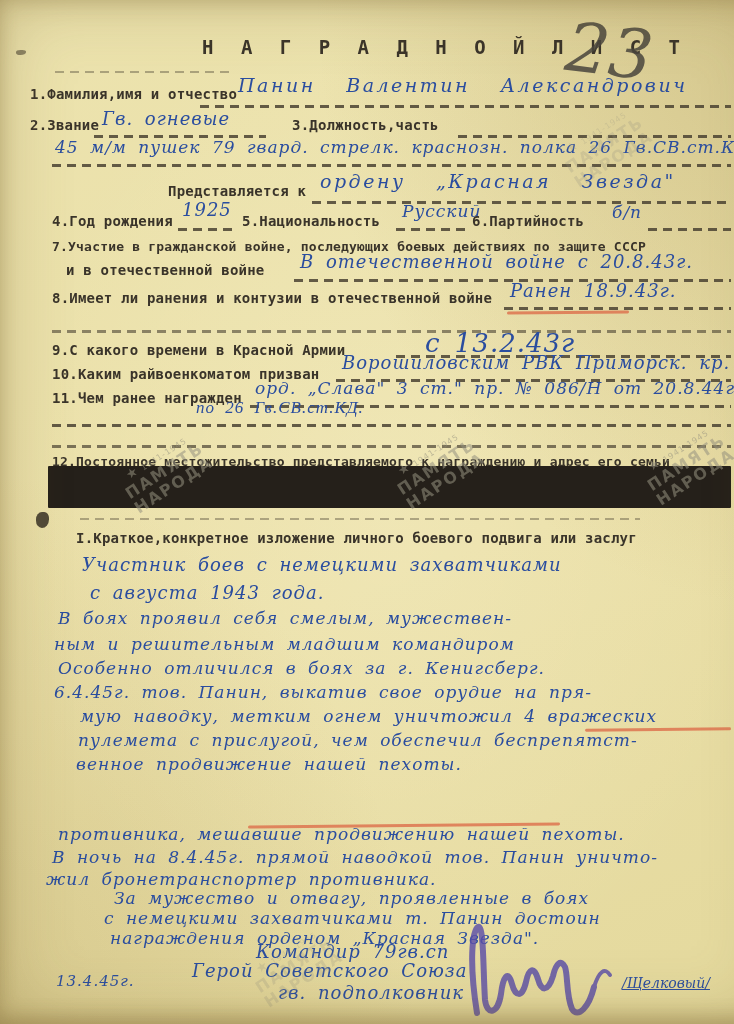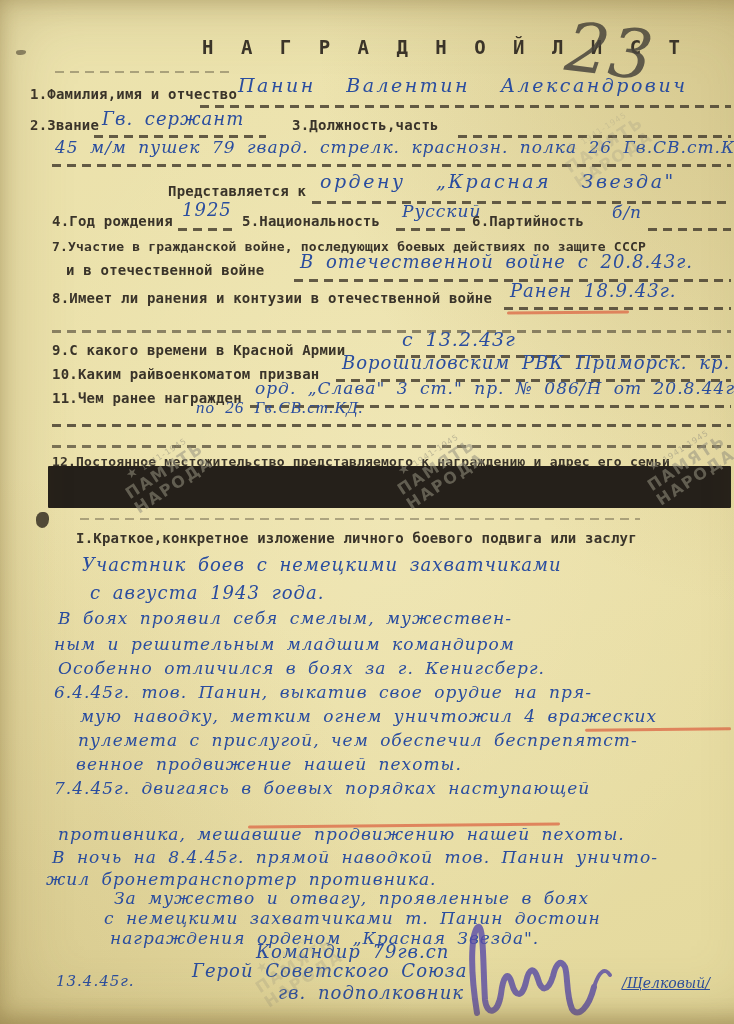--- a/index.html
+++ b/index.html
@@ -46,21 +46,21 @@
   <div class="title">Н А Г Р А Д Н О Й   Л И С Т</div>
   <div class="pagenum">23</div>
   <div class="dashes faint" style="left:55px;top:71px;width:180px;"></div>
   <div class="speck" style="left:16px;top:50px;width:10px;height:5px;opacity:.5;"></div>
 
   <div class="typed" style="left:30px;top:86px;">1.Фамилия,имя и отчество</div>
   <div class="hw big" style="left:238px;top:74px;text-align:center;">Панин Валентин Александрович</div>
   <div class="dashes" style="left:200px;top:105px;width:531px;"></div>
 
   <div class="typed" style="left:30px;top:117px;">2.Звание</div>
-  <div class="hw" style="left:102px;top:108px;font-size:18px;">Гв. сержант</div>
+  <div class="hw" style="left:102px;top:108px;font-size:18px;">Гв. огневые</div>
   <div class="dashes" style="left:94px;top:135px;width:172px;"></div>
   <div class="typed" style="left:292px;top:117px;">3.Должность,часть</div>
   <div class="dashes" style="left:458px;top:135px;width:273px;"></div>
   <div class="hw" style="left:55px;top:137px;">45 м/м пушек 79 гвард. стрелк. краснозн. полка 26 Гв.СВ.ст.КД.</div>
   <div class="dashes" style="left:52px;top:164px;width:679px;"></div>
 
   <div class="typed" style="left:168px;top:183px;">Представляется к</div>
   <div class="hw big" style="left:320px;top:170px;">ордену „Красная Звезда"</div>
   <div class="dashes" style="left:312px;top:201px;width:419px;"></div>
 
@@ -79,21 +79,21 @@
   <div class="hw" style="left:300px;top:251px;font-size:18px;">В отечественной войне с 20.8.43г.</div>
   <div class="dashes" style="left:294px;top:279px;width:437px;"></div>
 
   <div class="typed" style="left:52px;top:290px;">8.Имеет ли ранения и контузии в отечественной войне</div>
   <div class="hw" style="left:510px;top:280px;font-size:18px;">Ранен 18.9.43г.</div>
   <div class="dashes" style="left:504px;top:307px;width:227px;"></div>
   <div class="redline" style="left:507px;top:311px;width:122px;"></div>
   <div class="dashes" style="left:52px;top:330px;width:679px;opacity:.6;"></div>
 
   <div class="typed" style="left:52px;top:342px;">9.С какого времени в Красной Армии</div>
-  <div class="hw" style="left:402px;top:328px;font-size:19px;">с 13.2.43г</div>
+  <div class="hw" style="left:425px;top:328px;font-size:26px;">с 13.2.43г</div>
   <div class="dashes" style="left:396px;top:355px;width:335px;"></div>
 
   <div class="typed" style="left:52px;top:366px;">10.Каким райвоенкоматом призван</div>
   <div class="hw" style="left:342px;top:352px;font-size:18px;">Ворошиловским РВК Приморск. кр.</div>
   <div class="dashes" style="left:336px;top:379px;width:395px;"></div>
 
   <div class="typed" style="left:52px;top:390px;">11.Чем ранее награжден</div>
   <div class="hw" style="left:255px;top:378px;">орд. „Слава" 3 ст." пр. № 086/Н от 20.8.44г</div>
   <div class="dashes" style="left:250px;top:405px;width:481px;"></div>
   <div class="hw" style="left:196px;top:398px;font-family:Liberation Serif, serif;">по 26 Гв.СВ.ст.КД.</div>
@@ -140,21 +140,20 @@
 
   <div class="hw" style="left:82px;top:554px;font-size:18px;">Участник боев с немецкими захватчиками</div>
   <div class="hw" style="left:90px;top:582px;font-size:18px;">с августа 1943 года.</div>
   <div class="hw" style="left:58px;top:608px;">В боях проявил себя смелым, мужествен-</div>
   <div class="hw" style="left:54px;top:634px;">ным и решительным младшим командиром</div>
   <div class="hw" style="left:58px;top:658px;">Особенно отличился в боях за г. Кенигсберг.</div>
   <div class="hw" style="left:54px;top:682px;">6.4.45г. тов. Панин, выкатив свое орудие на пря-</div>
   <div class="hw" style="left:80px;top:706px;">мую наводку, метким огнем уничтожил 4 вражеских</div>
   <div class="hw" style="left:78px;top:730px;">пулемета с прислугой, чем обеспечил беспрепятст-</div>
   <div class="hw" style="left:76px;top:754px;">венное продвижение нашей пехоты.</div>
-  <div class="hw" style="left:54px;top:778px;">7.4.45г. двигаясь в боевых порядках наступающей</div>
   <div class="hw" style="left:58px;top:824px;">противника, мешавшие продвижению нашей пехоты.</div>
   <div class="hw" style="left:52px;top:847px;">В ночь на 8.4.45г. прямой наводкой тов. Панин уничто-</div>
   <div class="hw" style="left:46px;top:869px;">жил бронетранспортер противника.</div>
   <div class="hw" style="left:114px;top:888px;">За мужество и отвагу, проявленные в боях</div>
   <div class="hw" style="left:104px;top:908px;">с немецкими захватчиками т. Панин достоин</div>
   <div class="hw" style="left:110px;top:928px;">награждения орденом „Красная Звезда".</div>
 
   <div class="redline" style="left:585px;top:728px;width:146px;"></div>
   <div class="redline" style="left:248px;top:824px;width:312px;"></div>
 

